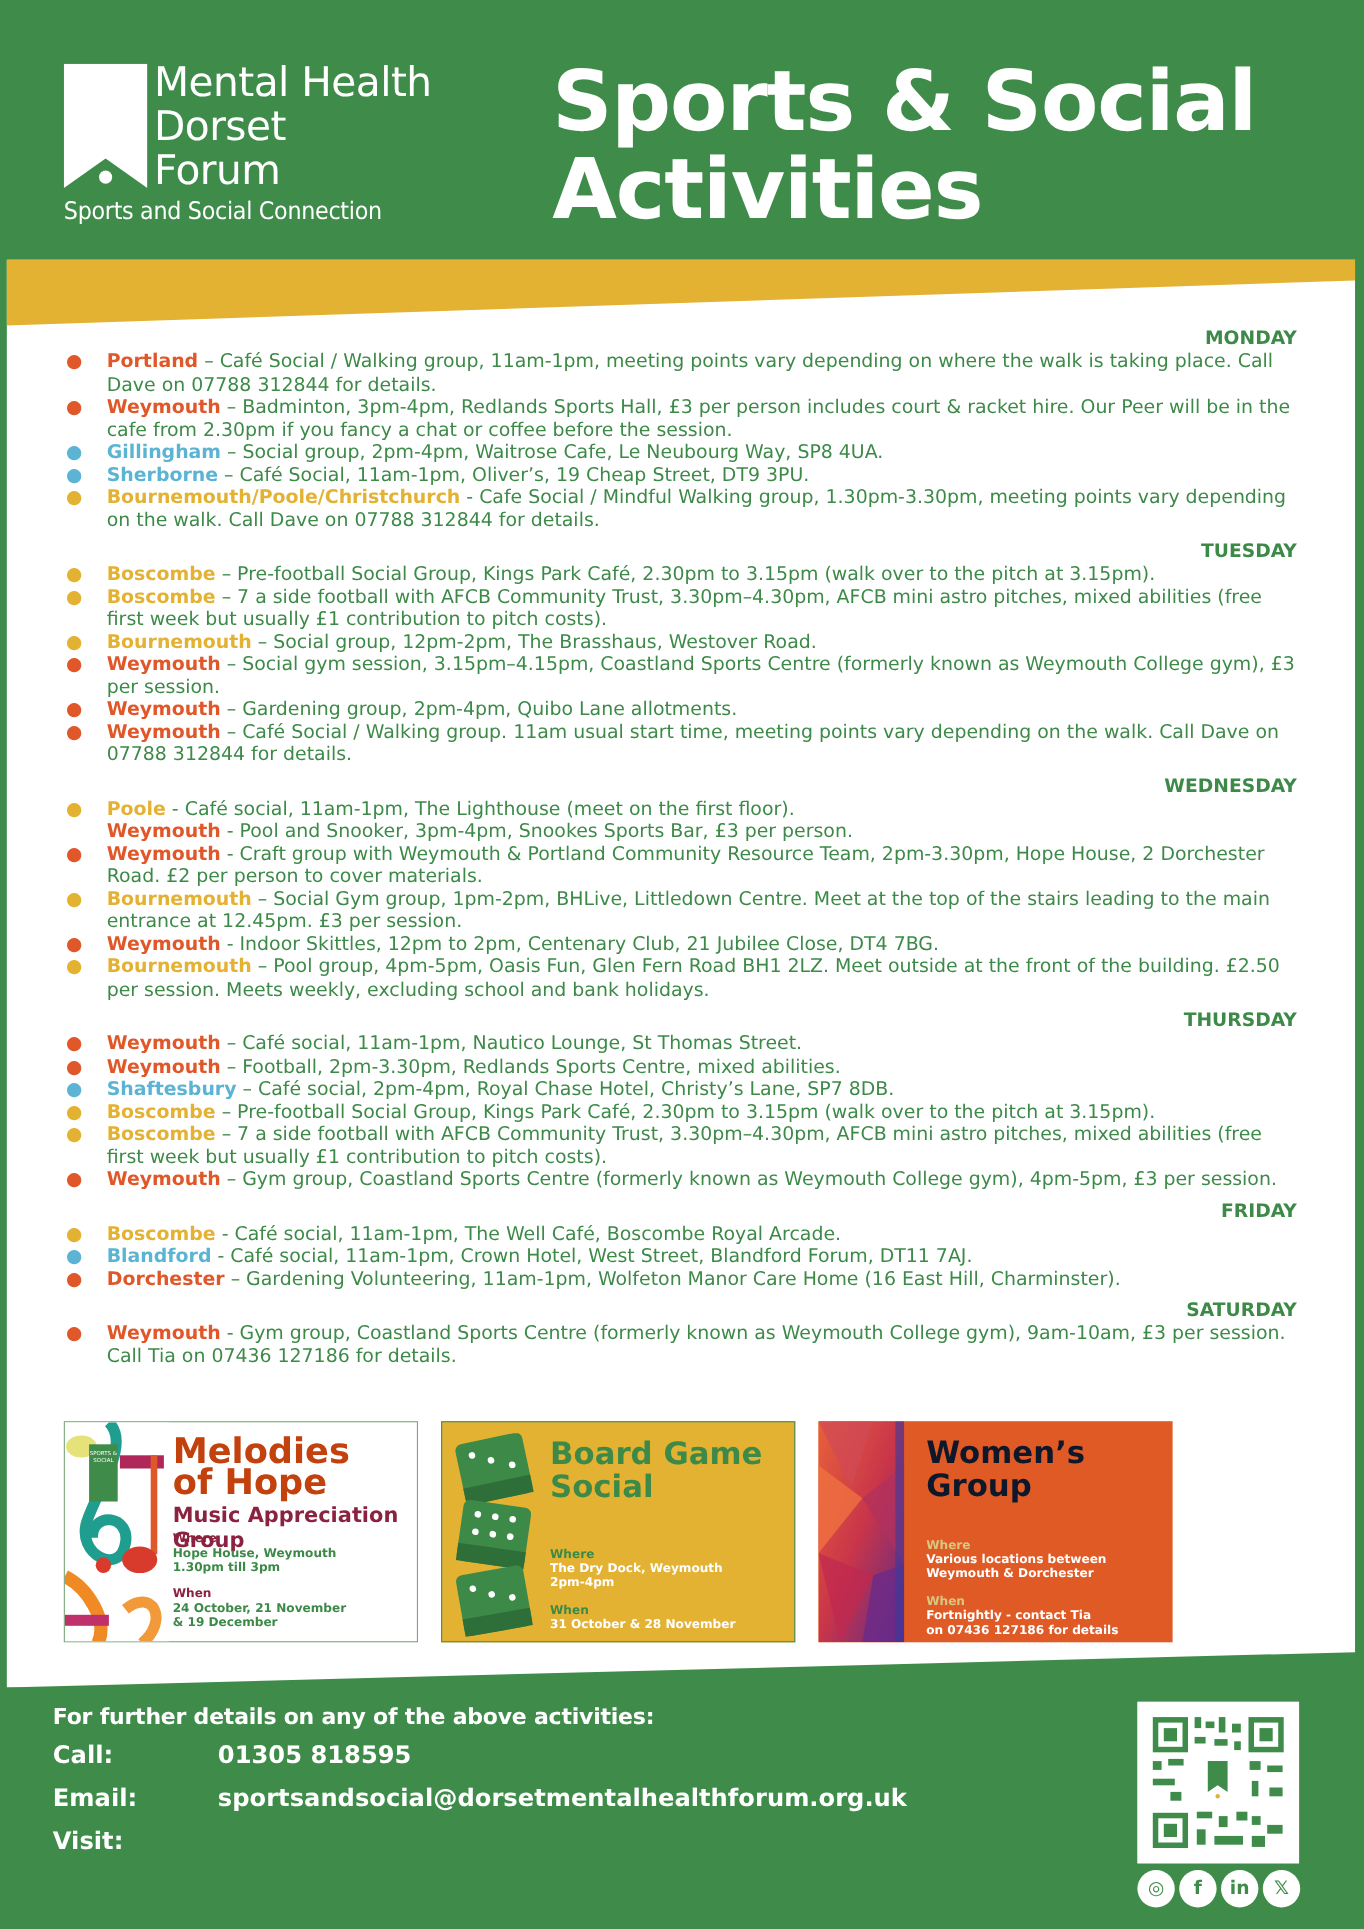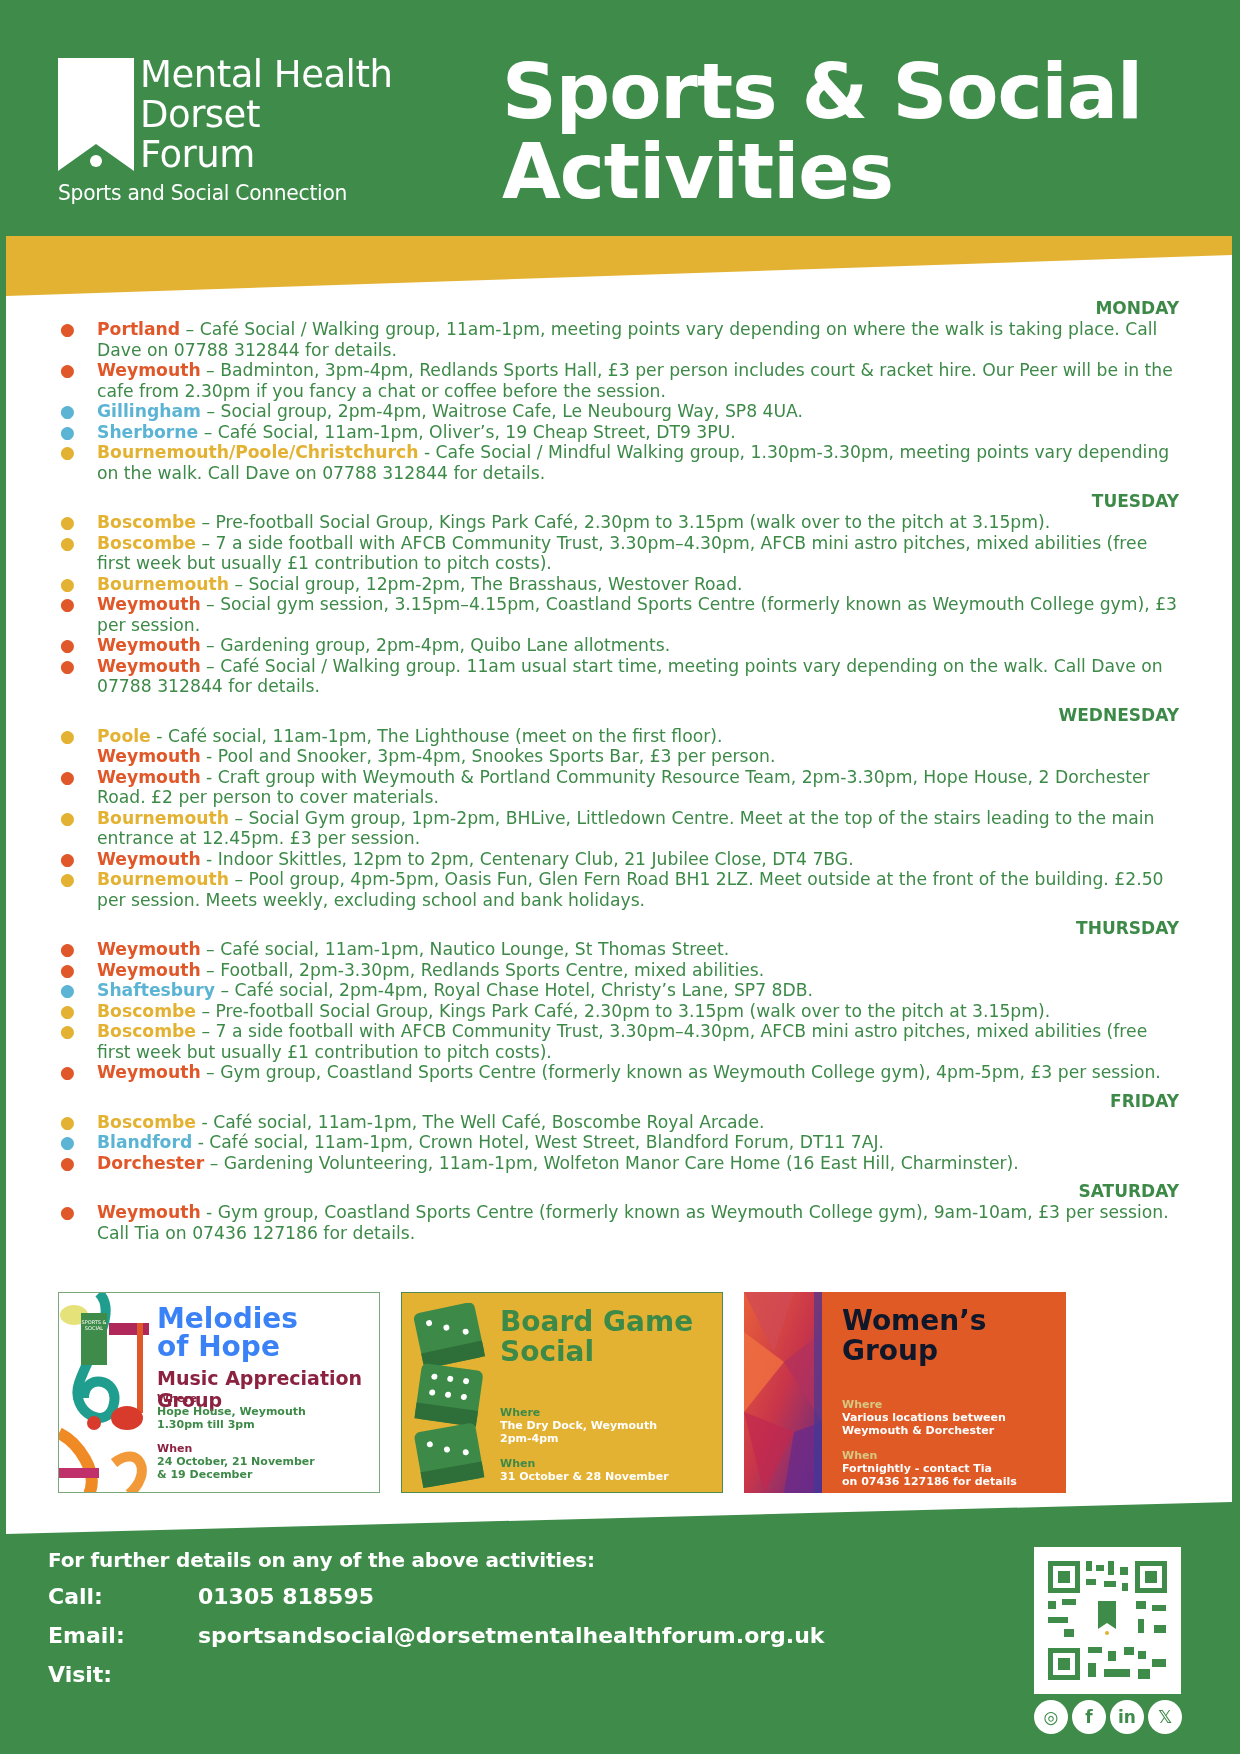--- a/index.html
+++ b/index.html
@@ -32,21 +32,21 @@
   .c-yellow { color: #e4b233; }
 
   
   .card { position: absolute; top: 1292px; width: 322px; height: 201px; overflow: hidden; }
   .card1 { left: 58px; background: #fff; border: 1.5px solid #7aa77c; }
   .card2 { left: 401px; background: #e4b233; border: 1.5px solid #4c8a4e; }
   .card3 { left: 744px; background: #e05a26; }
 
   .card1 .art { position: absolute; left: 0; top: 0; width: 95px; height: 201px; }
   .card1 .ribbon { position: absolute; left: 22px; top: 20px; width: 26px; height: 52px; background: #3f8c4a; color: #fff; font-size: 5px; line-height: 6px; text-align: center; padding-top: 6px; }
-  .c1-title { position: absolute; left: 98px; top: 12px; color: #3b82f6; font-weight: bold; font-size: 28px; line-height: 28px; }
+  .c1-title { position: absolute; left: 98px; top: 12px; color: #c2410c; font-weight: bold; font-size: 32px; line-height: 28px; }
   .c1-sub { position: absolute; left: 98px; top: 74px; color: #8a2240; font-weight: bold; font-size: 19px; }
   .c-label { font-weight: bold; font-size: 11px; line-height: 13px; }
   .c-val { font-weight: bold; font-size: 11px; line-height: 13px; }
   .c1-where { position: absolute; left: 98px; top: 99px; }
   .c1-when { position: absolute; left: 98px; top: 149px; }
   .card1 .c-label { color: #8a2240; }
   .card1 .c-val { color: #3d8a48; }
 
   .card2 .dice { position: absolute; left: 8px; top: 10px; width: 80px; height: 185px; }
   .c2-title { position: absolute; left: 98px; top: 14px; color: #3d8a48; font-weight: bold; font-size: 28px; line-height: 30px; }

